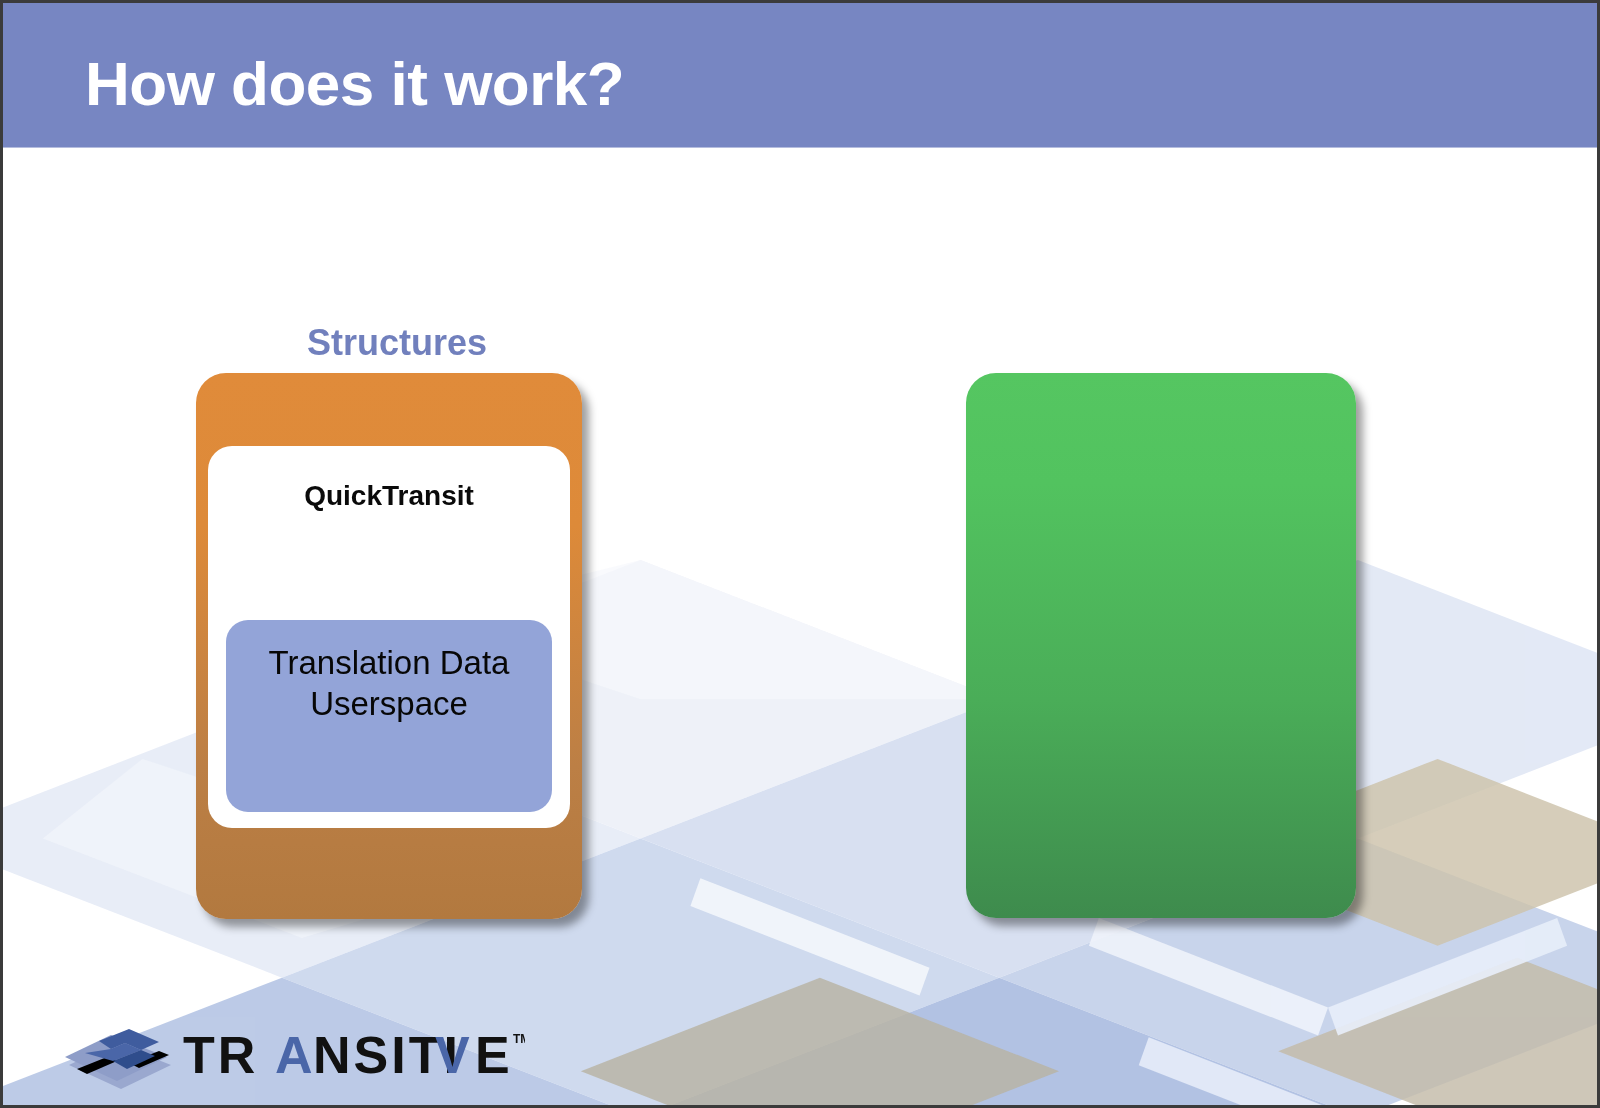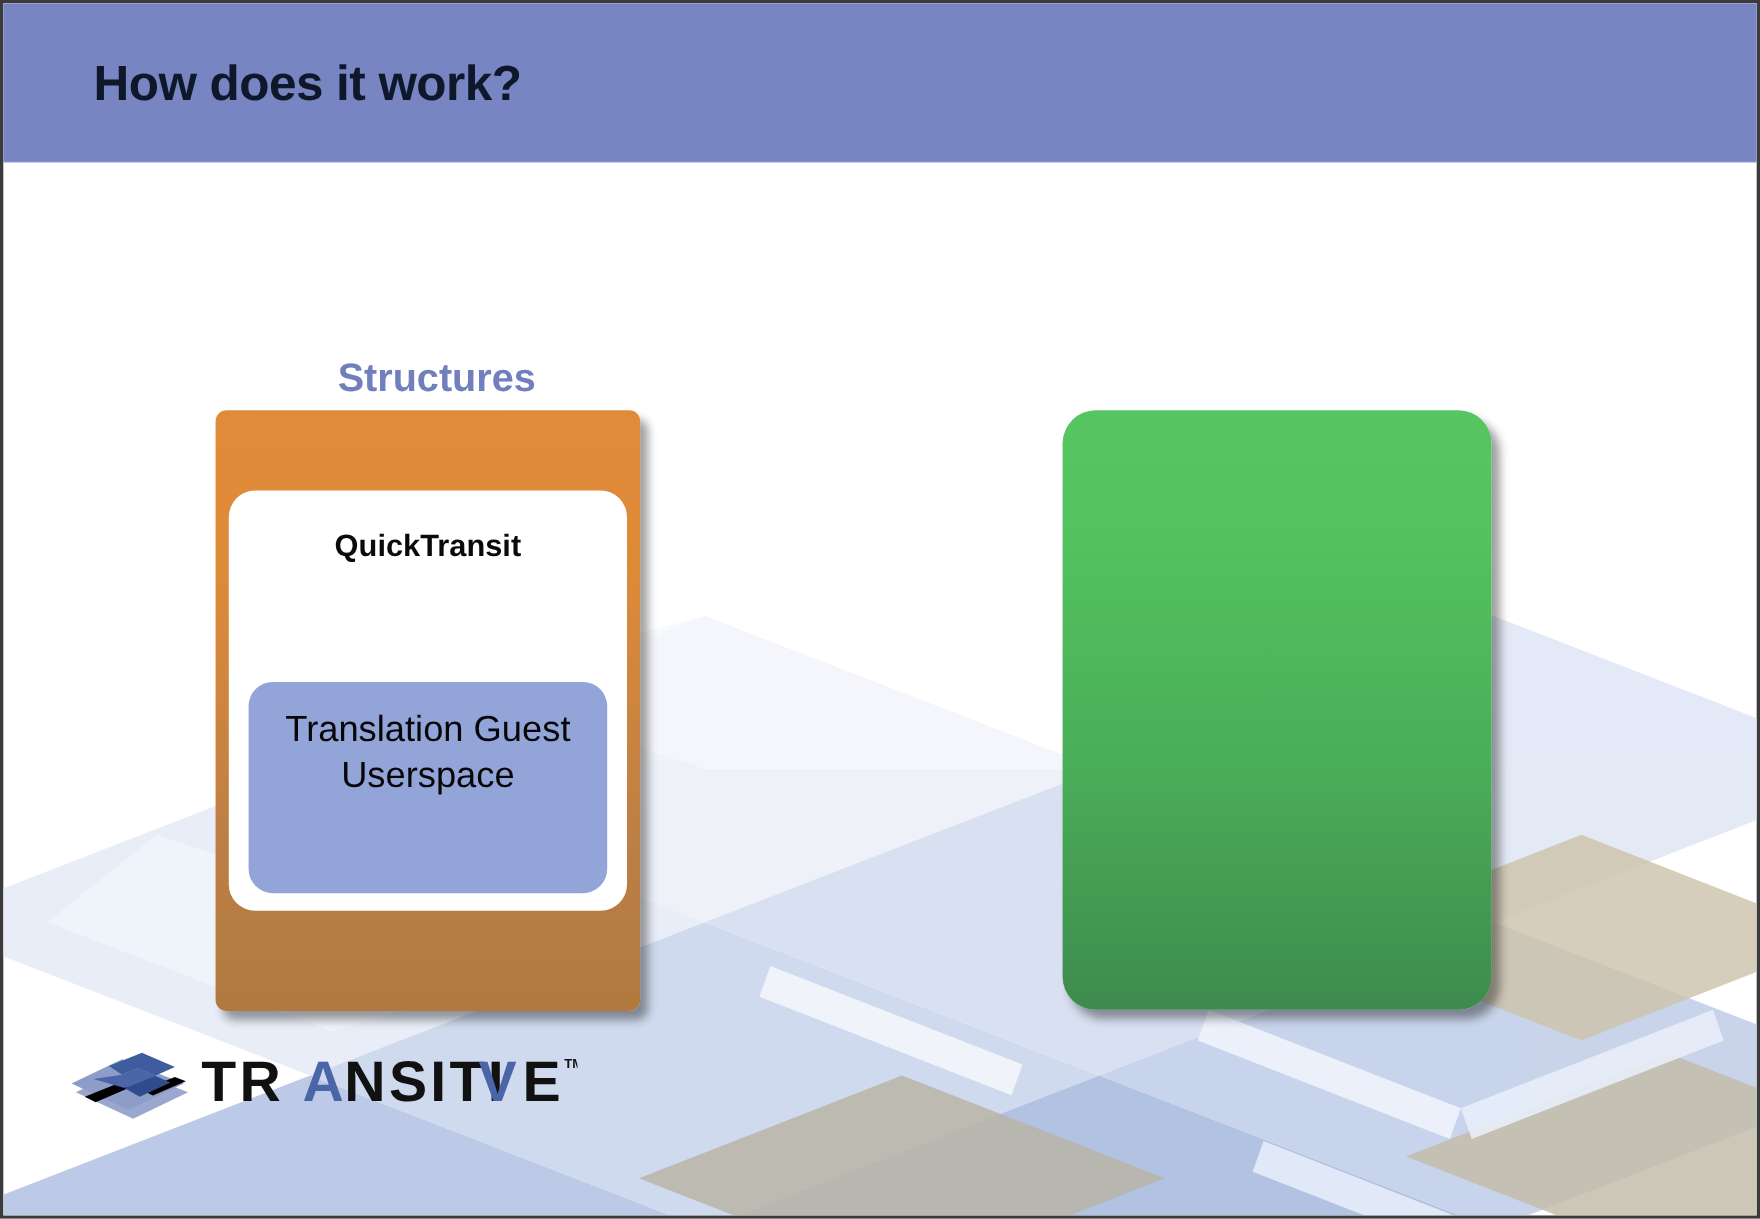--- a/index.html
+++ b/index.html
@@ -39,23 +39,23 @@
     width: 100%;
     height: 144px;
     background: #7786c2;
     z-index: 5;
     box-shadow: 0 1px 0 rgba(120,134,194,0.55);
   }
   #title-text {
     position: absolute;
     left: 82px;
     top: 50px;
-    font-size: 45px;
+    font-size: 62px;
     font-weight: bold;
-    color: #0f172a;
+    color: #ffffff;
     letter-spacing: -0.5px;
     white-space: nowrap;
     line-height: 1;
     text-align: right;
   }
 
   
   .col-label {
     position: absolute;
     z-index: 6;
@@ -69,21 +69,21 @@
   #userspace-label { left: 193px; top: 322px; width: 402px; }
   #guestvm-label   { left: 963px; top: 322px; width: 390px; }
 
   
   #userspace-box {
     position: absolute;
     left: 193px;
     top: 370px;
     width: 386px;
     height: 546px;
-    border-radius: 10px;
+    border-radius: 30px;
     background: linear-gradient(to bottom, #e08b3a 0%, #dd8a39 28%, #bc7f45 72%, #b2793f 100%);
     box-shadow: 7px 8px 9px rgba(0,0,0,0.38);
     z-index: 6;
   }
   #quicktransit-panel {
     position: absolute;
     left: 12px;
     top: 73px;
     width: 362px;
     height: 382px;
@@ -132,21 +132,21 @@
     border-radius: 30px;
     background: linear-gradient(to bottom, #55c661 0%, #52c35f 20%, #4aad58 60%, #3e8b4d 100%);
     box-shadow: 7px 8px 9px rgba(0,0,0,0.38);
     z-index: 6;
   }
 
   
   #logo {
     position: absolute;
     left: 52px;
-    top: 936px;
+    top: 1008px;
     width: 470px;
     height: 92px;
     z-index: 7;
   }
   #logo-mark {
     position: absolute;
     left: 0;
     top: 8px;
     width: 130px;
     height: 78px;
@@ -219,21 +219,21 @@
   </div>
 
   <div class="col-label" id="userspace-label">Structures</div>
 
 
   <div id="userspace-box">
     <div id="quicktransit-panel">
       <div id="quicktransit-label">QuickTransit</div>
       <div id="tds-box">
         <div id="tds-label">
-          <div>Translation Guest</div>
+          <div>Translation Data</div>
           <div>Userspace</div>
         </div>
       </div>
     </div>
   </div>
 
   <div id="guestvm-box"></div>
 
   <div id="logo">
     <svg id="logo-mark" viewBox="0 0 130 78">

